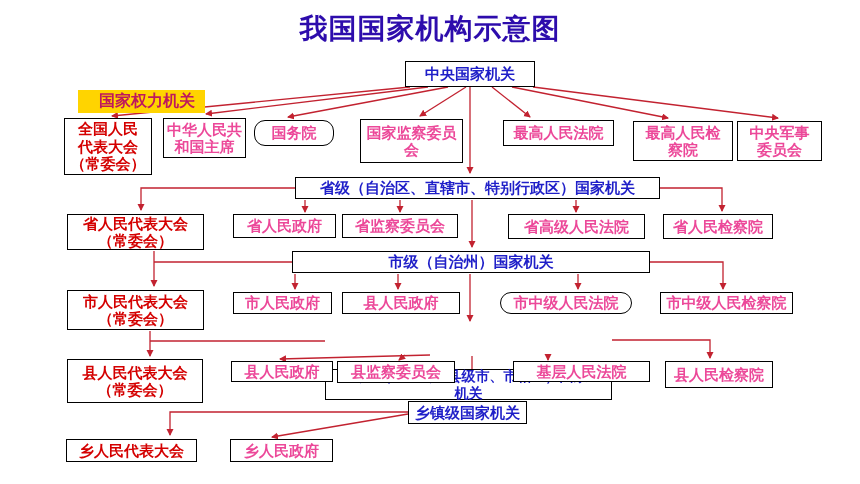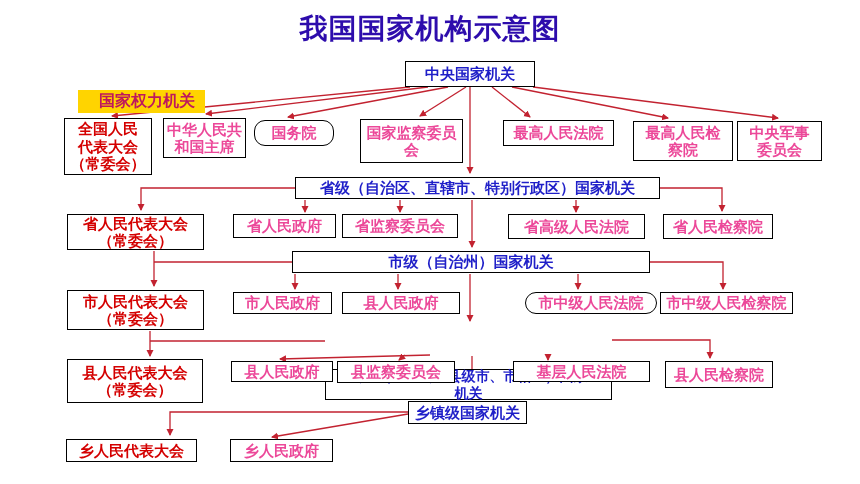--- a/index.html
+++ b/index.html
@@ -98,21 +98,21 @@
 （常委会）</div>
   <div class="bx blk" style="left:233px;top:214px;width:103px;height:24px;">省人民政府</div>
   <div class="bx blk" style="left:342px;top:214px;width:116px;height:24px;">省监察委员会</div>
   <div class="bx blk" style="left:508px;top:214px;width:137px;height:25px;">省高级人民法院</div>
   <div class="bx blk" style="left:663px;top:214px;width:110px;height:25px;">省人民检察院</div>
 
   <div class="bx red" style="left:67px;top:290px;width:137px;height:40px;">市人民代表大会
 （常委会）</div>
   <div class="bx blk" style="left:233px;top:292px;width:99px;height:22px;">市人民政府</div>
   <div class="bx blk" style="left:342px;top:292px;width:118px;height:22px;">县人民政府</div>
-  <div class="bx blk" style="left:525px;top:292px;width:132px;height:22px;border-radius:11px;">市中级人民法院</div>
+  <div class="bx blk" style="left:500px;top:292px;width:132px;height:22px;border-radius:11px;">市中级人民法院</div>
   <div class="bx blk" style="left:660px;top:292px;width:133px;height:22px;">市中级人民检察院</div>
 
   <div class="bx red" style="left:67px;top:359px;width:136px;height:44px;">县人民代表大会
 （常委会）</div>
   <div class="bx blk" style="left:231px;top:361px;width:102px;height:21px;">县人民政府</div>
   <div class="bx blk" style="left:337px;top:361px;width:118px;height:22px;">县监察委员会</div>
   <div class="bx blk" style="left:513px;top:361px;width:137px;height:21px;">基层人民法院</div>
   <div class="bx blk" style="left:665px;top:361px;width:108px;height:27px;">县人民检察院</div>
 
   <div class="bx red" style="left:66px;top:439px;width:131px;height:23px;">乡人民代表大会</div>

